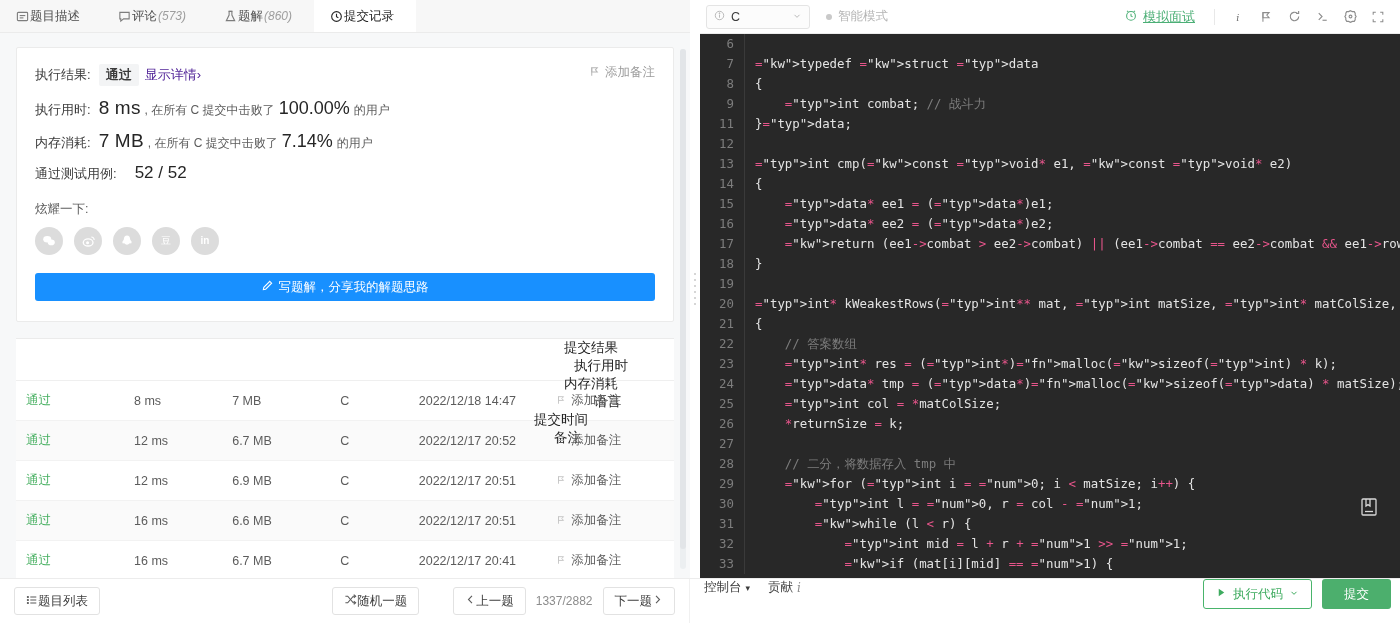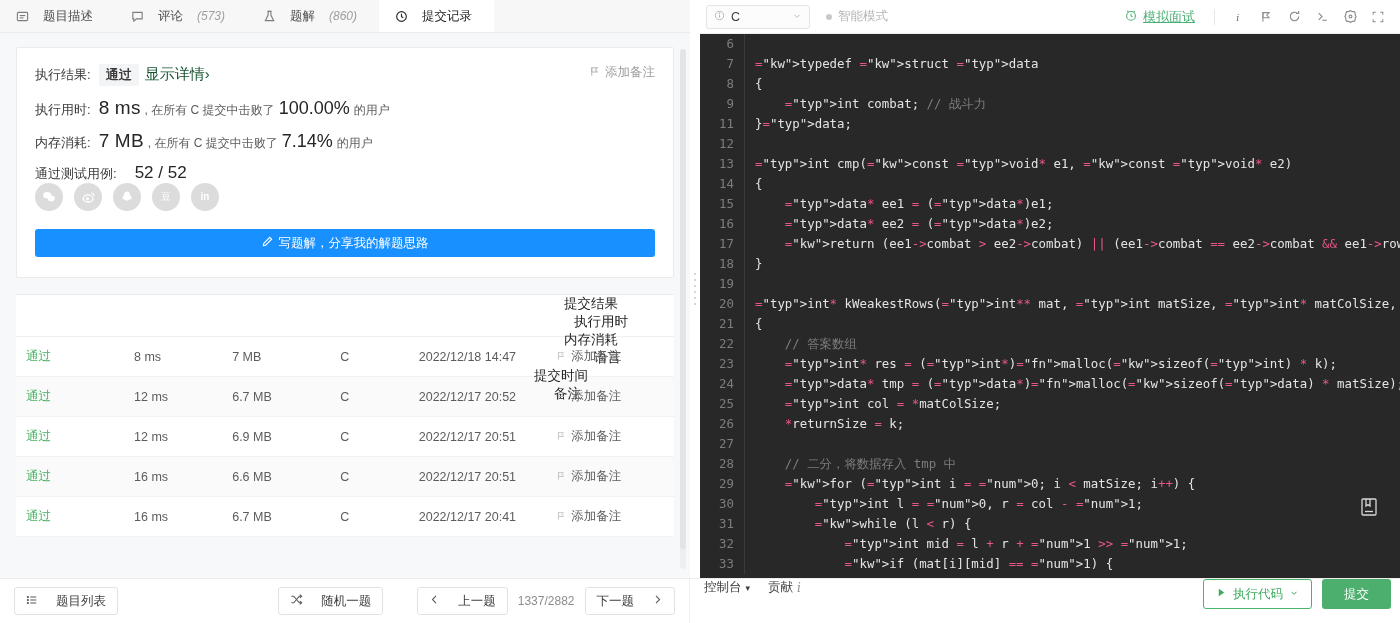--- a/index.html
+++ b/index.html
@@ -16,21 +16,21 @@
   .left-pane {
     width: 690px; display: flex; flex-direction: column;
     background: #ffffff; position: relative;
   }
   .tabbar {
     height: 33px; display: flex; align-items: stretch;
     background: #f7f7f7; border-bottom: 1px solid #ebebeb;
     flex: 0 0 33px;
   }
   .tab {
-    display: flex; align-items: center; gap: 14px;
+    display: flex; align-items: center; gap: 1px;
     padding: 0 22px 0 16px; font-size: 12.5px; color: #4c4c4c;
     cursor: pointer; position: relative;
     background: transparent;
   }
   .tab.active { background: #ffffff; color: #262626; font-weight: 500; }
   .tab .cnt { color: #9e9e9e; font-size: 12px; font-style: italic; }
   .tab svg { display: block; }
   .tabbar-rest { flex: 1; background: #f7f7f7; border-left: none; }
 
   .left-scroll {
@@ -40,21 +40,21 @@
   .card {
     background: #ffffff; border: 1px solid #ebebeb; border-radius: 2px;
   }
   .result-card { padding: 16px 18px 20px 18px; position: relative; }
   .res-line { display: flex; align-items: baseline; margin-bottom: 11px; font-size: 13px; color: #3c3c3c;}
   .res-label { color: #3c3c3c; font-size: 13px; margin-right: 8px; }
   .pass-badge {
     color: #3c3c3c; font-size: 13px; font-weight: bold; background: #f3f4f5;
     padding: 2px 7px; border-radius: 2px; margin-right: 6px;
   }
-  .detail-link { color: #14532d; font-size: 15px; cursor: pointer; }
+  .detail-link { color: #4c1d95; font-size: 13px; cursor: pointer; }
   .big-num { font-size: 19px; color: #262626; font-weight: 400; letter-spacing: .2px; }
   .small-txt { font-size: 12px; color: #5c5c5c; margin: 0 4px; }
   .big-pct { font-size: 18px; color: #262626; text-align: right; }
   .testcase-line { font-size: 13px; color: #3c3c3c; display: flex; align-items: baseline; }
   .testcase-val { font-size: 17px; color: #262626; margin-left: 10px; }
 
   .addnote-top {
     position: absolute; top: 16px; right: 18px;
     display: flex; align-items: center; gap: 5px;
     font-size: 12.5px; color: #9b9b9b; cursor: pointer;
@@ -145,21 +145,21 @@
     color: #d8d8d8; cursor: pointer;
   }
 
   
   .bottom { display: flex; height: 45px; flex: 0 0 45px; background: #ffffff; border-top: 1px solid #ececec; }
   .bottom-left {
     width: 690px; display: flex; align-items: center; padding: 0 14px;
     border-right: 1px solid #f0f0f0;
   }
   .btn-outline {
-    display: flex; align-items: center; gap: 18px; height: 28px; padding: 0 11px;
+    display: flex; align-items: center; gap: 0; height: 28px; padding: 0 11px;
     border: 1px solid #e2e2e2; border-radius: 3px; background: #ffffff;
     font-size: 12.5px; color: #3c3c3c; cursor: pointer;
   }
   .bl-spacer { flex: 1; }
   .nav-group { display: flex; align-items: center; gap: 10px; }
   .counter { font-size: 12px; color: #8c8c8c; }
   .bottom-right { flex: 1; display: flex; align-items: flex-start; padding: 0 9px 0 14px; }
   .console-btn { display: flex; align-items: center; gap: 4px; font-size: 12.5px; color: #3c3c3c; cursor: pointer; margin-right: 18px; }
   .contrib { display: flex; align-items: center; gap: 4px; font-size: 12.5px; color: #3c3c3c; cursor: pointer; }
   .br-spacer { flex: 1; }
@@ -259,20 +259,21 @@
             <span class="small-txt">, 在所有 C 提交中击败了</span>
             <span class="big-pct">7.14%</span>
             <span class="small-txt">的用户</span>
           </div>
 
           <div class="testcase-line">
             <span class="res-label">通过测试用例:</span>
             <span class="testcase-val">52 / 52</span>
           </div>
 
+          <div class="brag-label">炫耀一下:</div>
           <div class="social-row">
             <div class="social">
               <svg width="14" height="14" viewBox="0 0 16 16" fill="#ffffff">
                   <ellipse cx="6" cy="6" rx="4.6" ry="3.7"></ellipse>
                   <ellipse cx="10.6" cy="9.6" rx="4" ry="3.2"></ellipse>
                 </svg>
             </div>
             <div class="social">
               <svg width="15" height="15" viewBox="0 0 16 16" fill="none" stroke="#ffffff" stroke-width="1.4">
                   <ellipse cx="7.6" cy="9" rx="5.2" ry="3.8"></ellipse>

